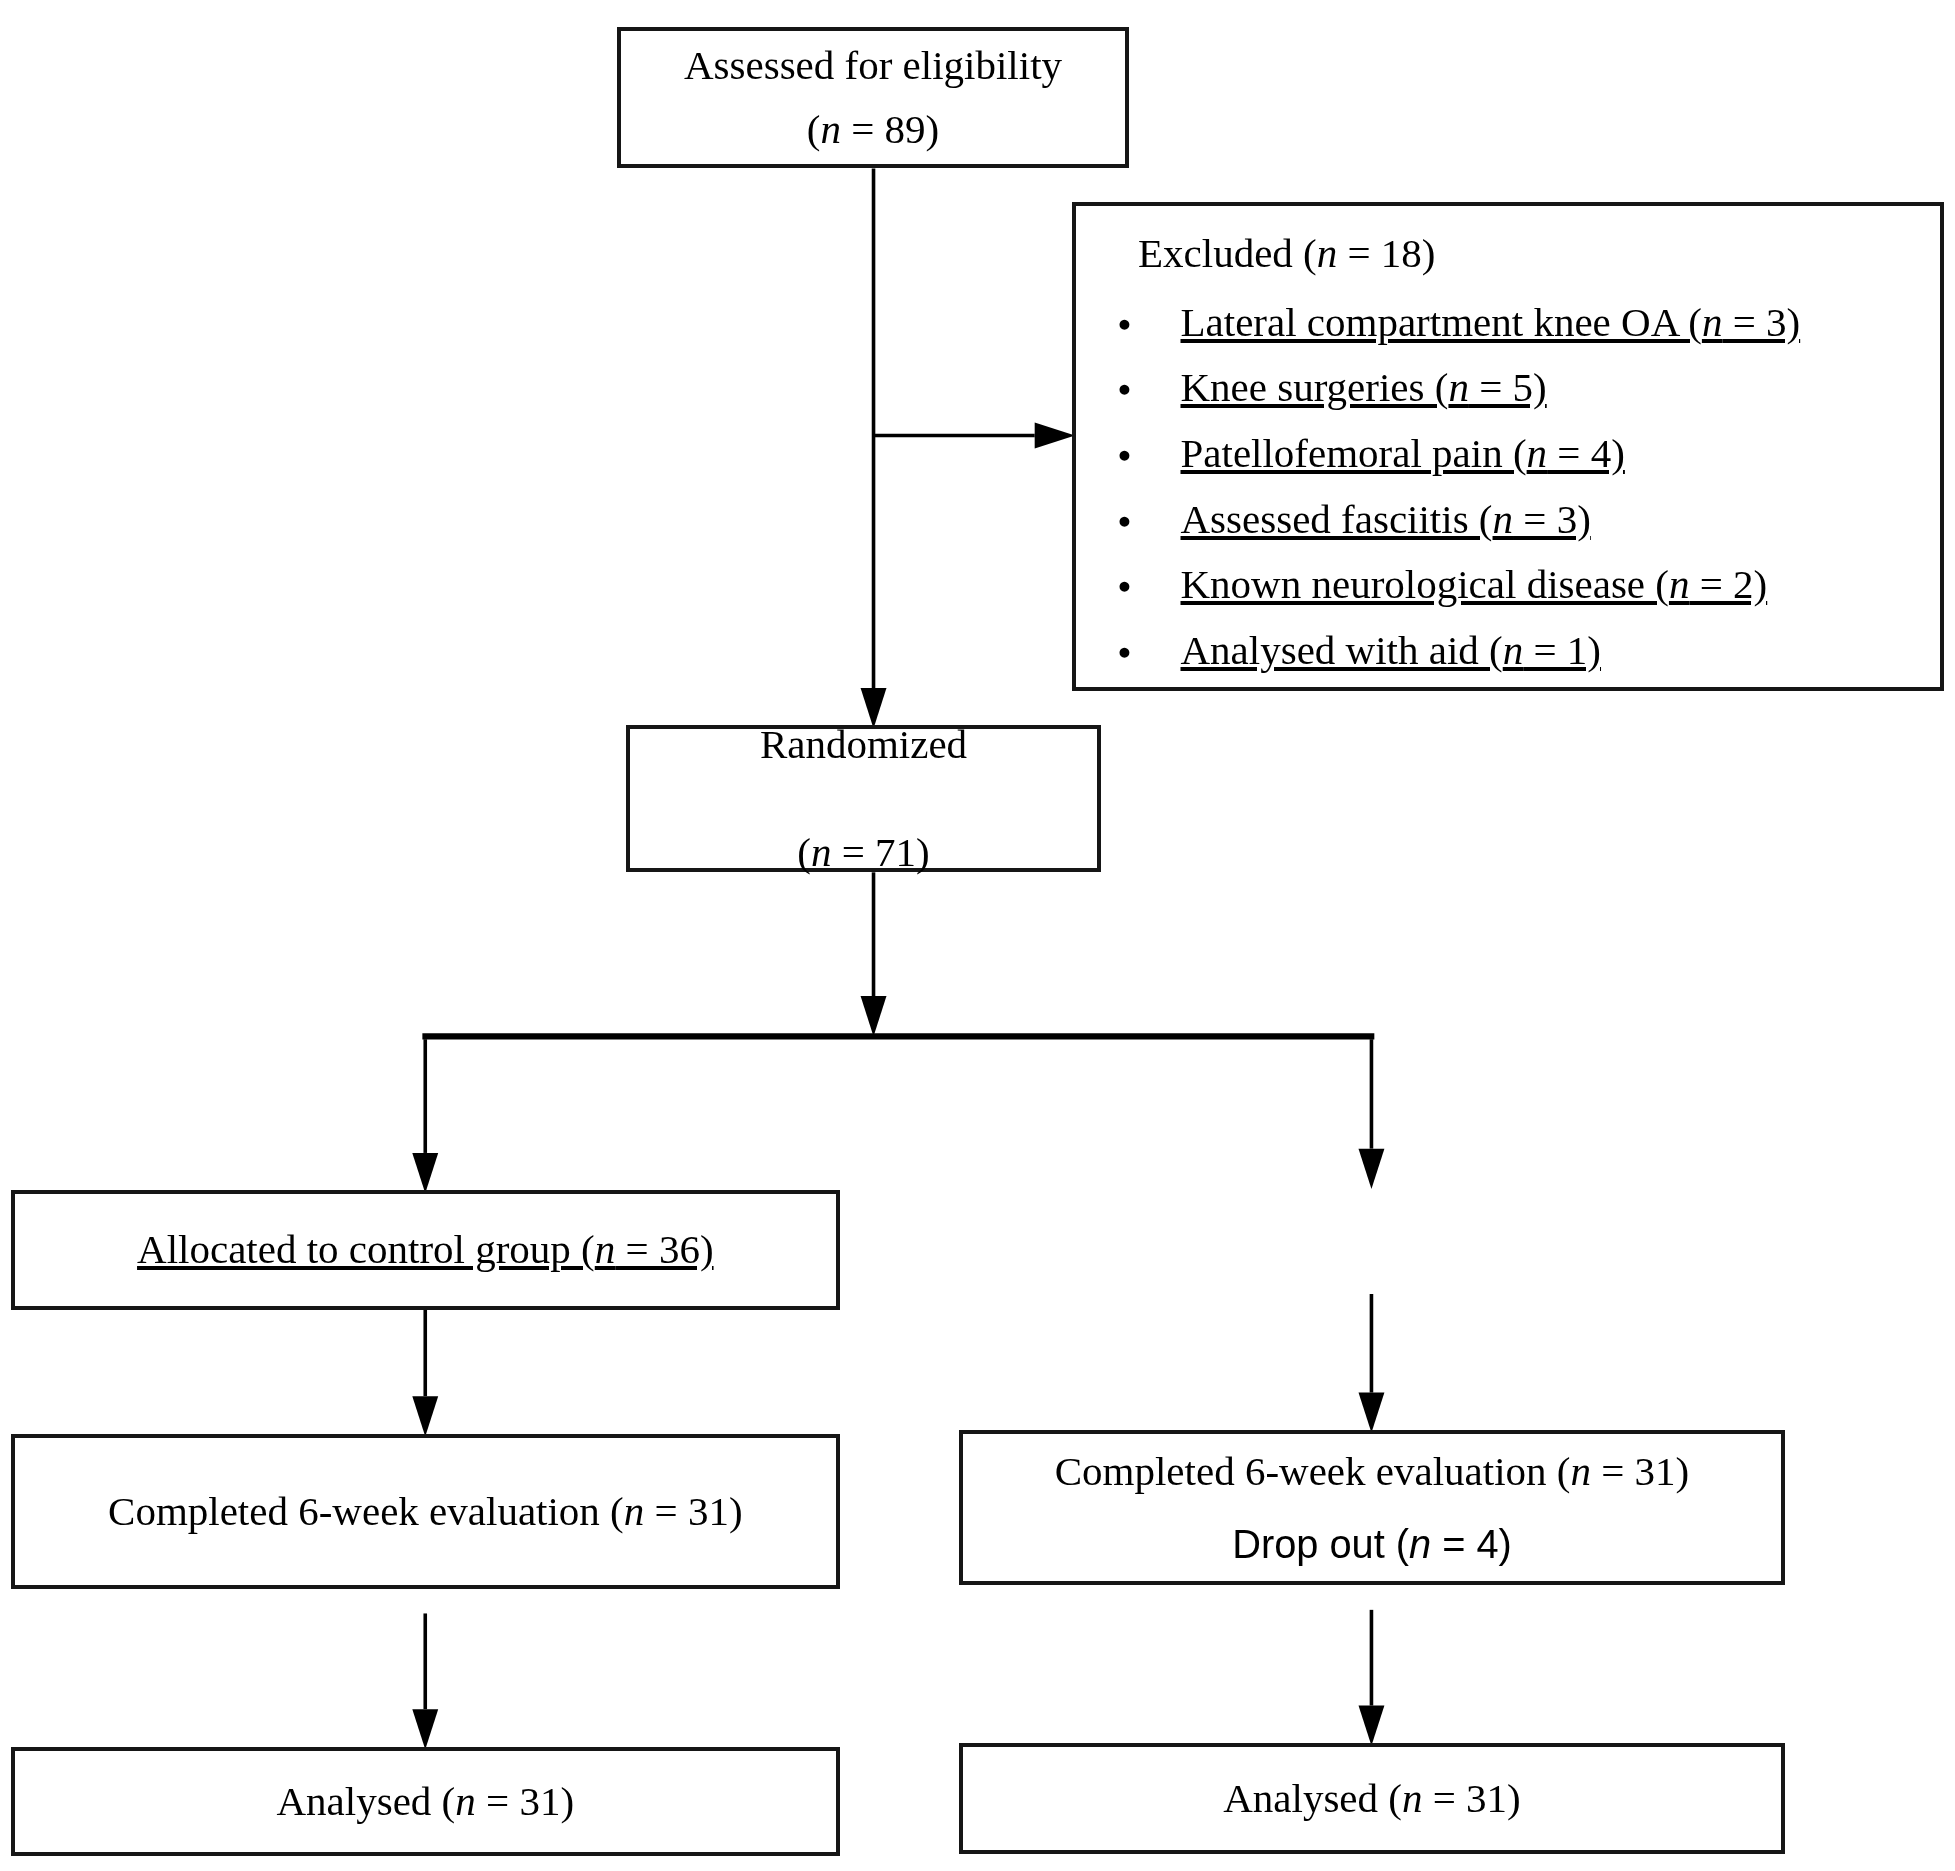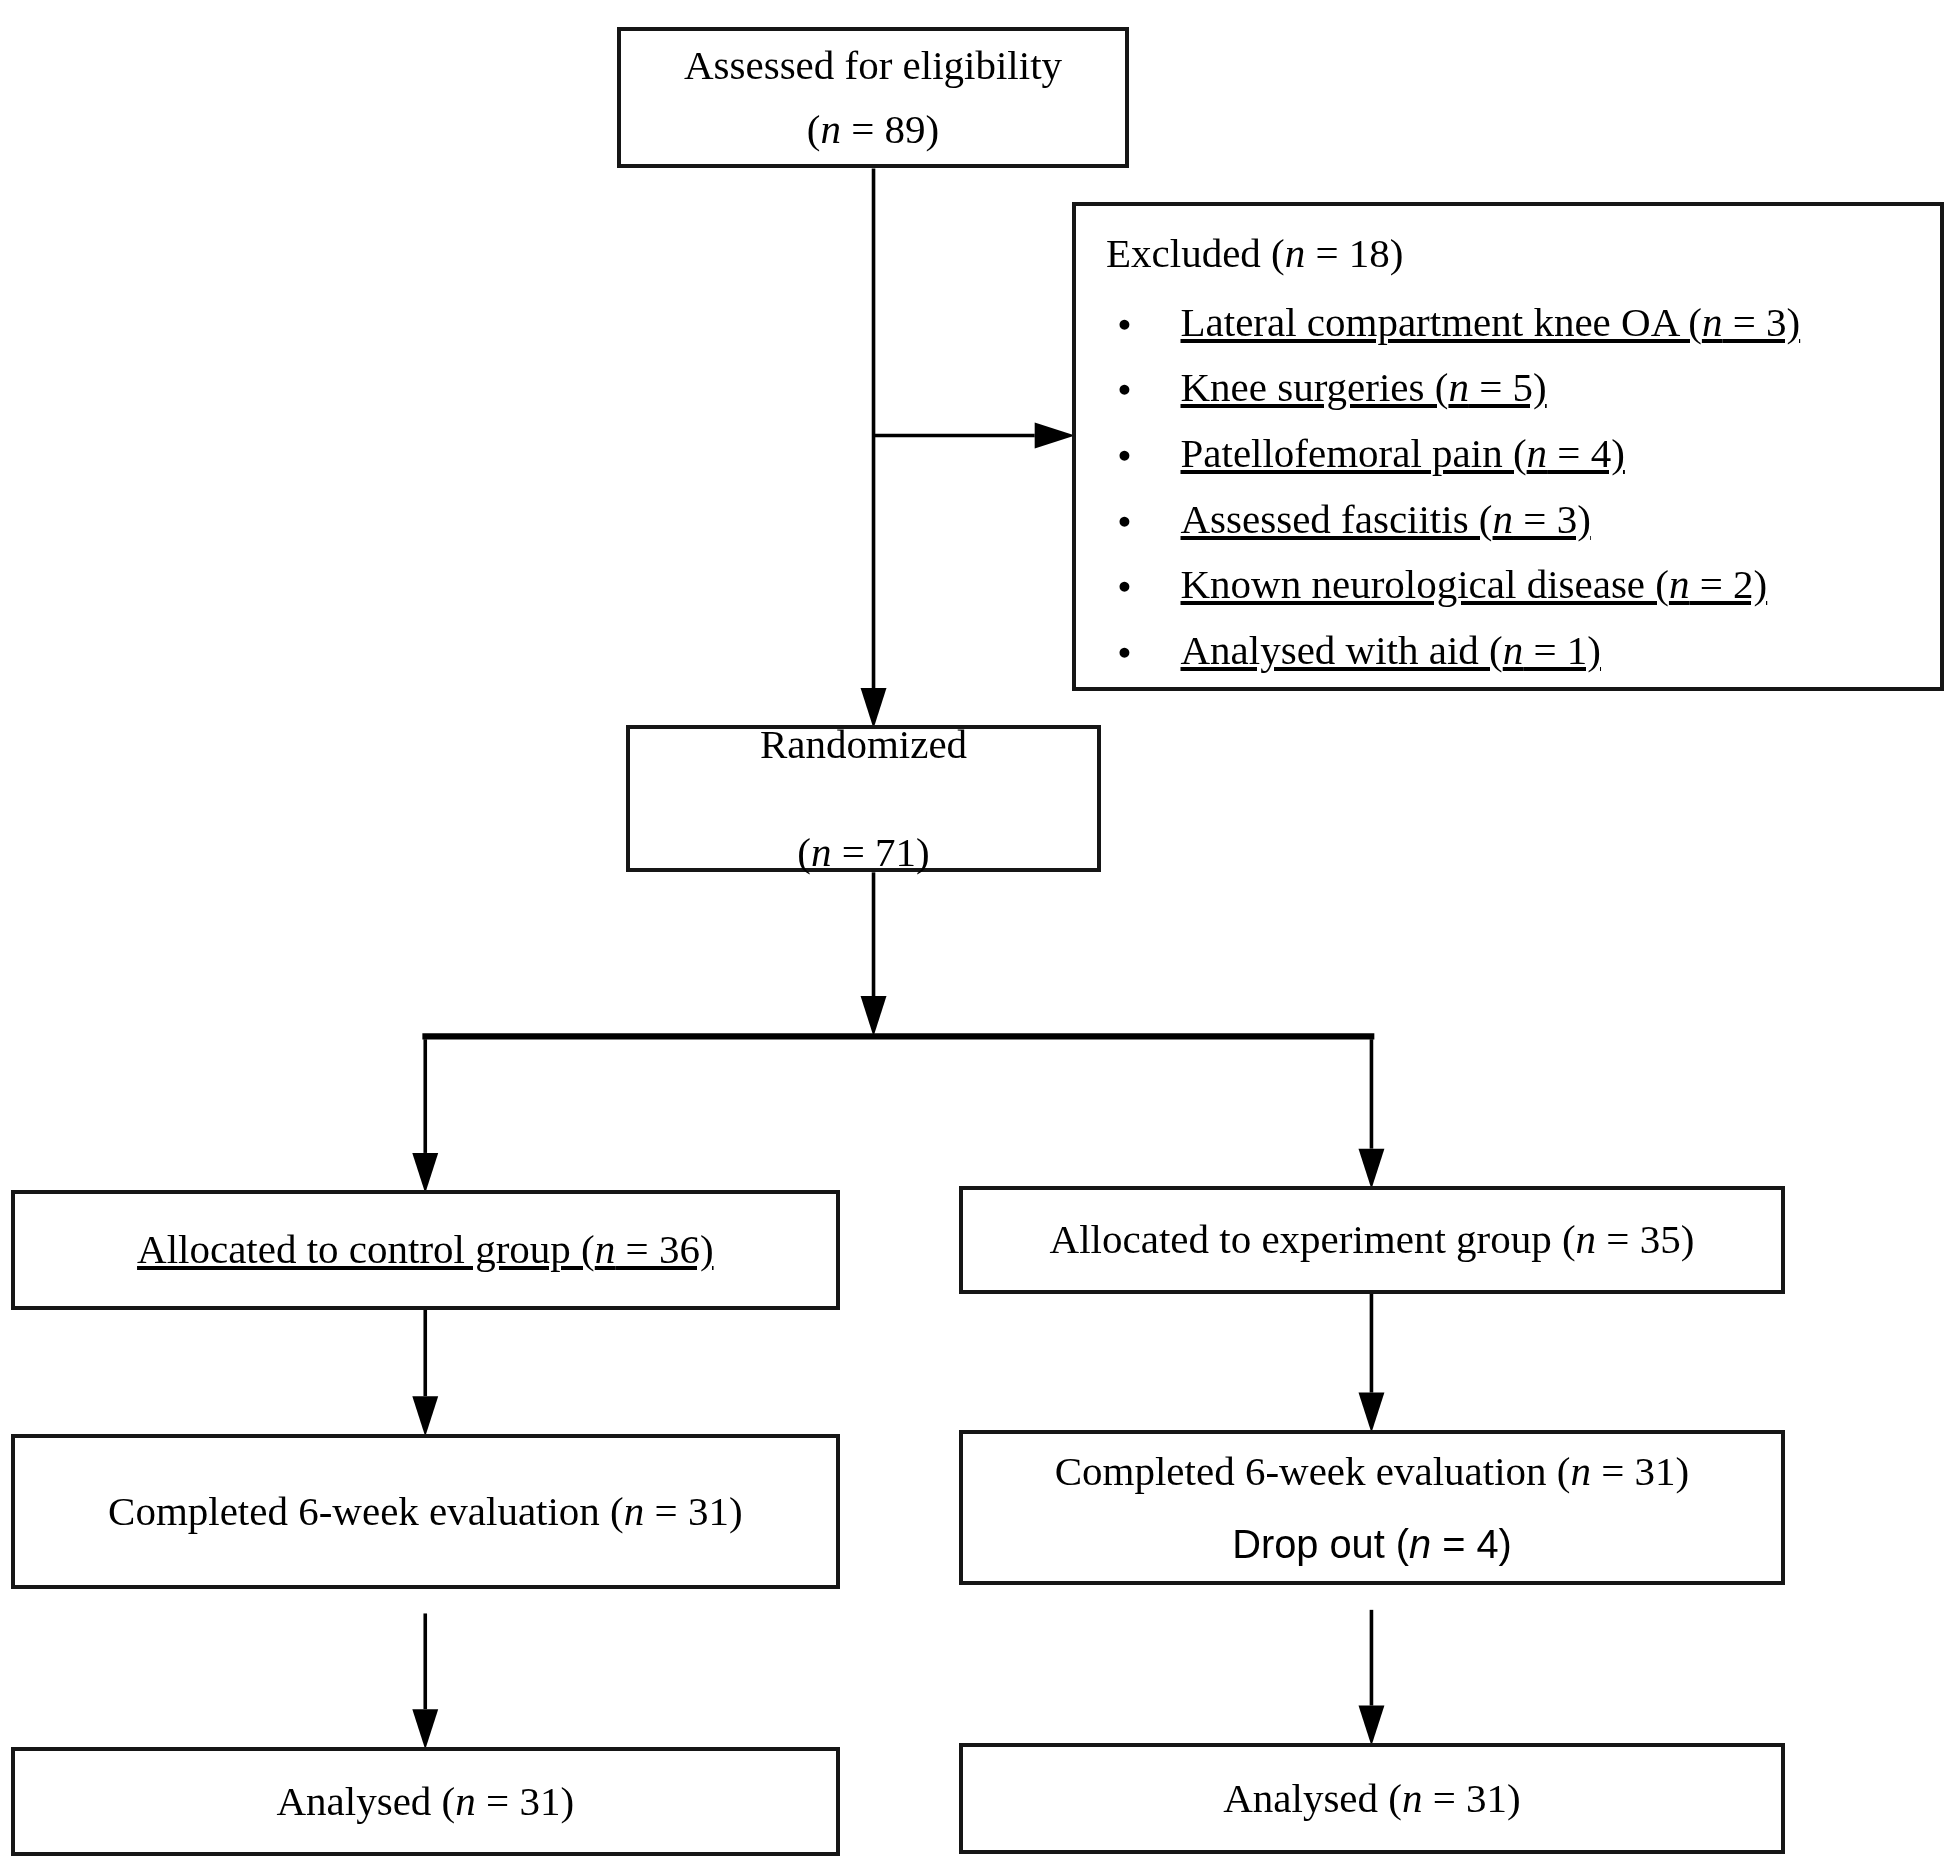--- a/index.html
+++ b/index.html
@@ -40,21 +40,21 @@
     top: -0.22em;
   }
 
   
   #box-assessed   { left: 617px;  top: 27px;   width: 512px;  height: 141px; }
   #box-excluded   {
     left: 1072px; top: 202px; width: 872px; height: 489px;
     justify-content: flex-start; align-items: stretch; text-align: left;
     padding: 16px 11.5px 7.2px 30px;
   }
-  #box-excluded .exc-title .line { line-height: 1.55; }
+  #box-excluded .exc-title .line { line-height: 1.55; margin-left: 32px; }
   #box-excluded .exc-title { margin-bottom: 4.3px; }
   #box-excluded .exc-items { padding-left: 11.5px; text-decoration: underline; }
   #box-excluded .exc-items .line { line-height: 1.6; }
   #box-randomized { left: 626px;  top: 725px; width: 475px;  height: 147px; gap: 44px; }
   #box-alloc-control { left: 10.8px;   top: 1190px; width: 829px; height: 120px; text-decoration: underline; }
   #box-alloc-exp     { left: 959px; top: 1186px; width: 826px; height: 108px; }
   #box-comp-control  { left: 10.8px;   top: 1434px; width: 829px; height: 155px; line-height: 1.78; }
   #box-comp-exp      { left: 959px; top: 1430px; width: 826px; height: 155px; line-height: 1.78; }
   #box-analysed-control { left: 10.8px;   top: 1747px; width: 829px; height: 109px; }
   #box-analysed-exp     { left: 959px; top: 1743px; width: 826px; height: 111px; }
@@ -117,23 +117,20 @@
 
   <div class="box" id="box-randomized">
       <div class="line"><span>Randomized</span></div>
       <div class="line"><span>(</span><span class="it">n</span><span> = 71)</span></div>
     </div>
 
   <div class="box" id="box-alloc-control">
       <div class="line"><span>Allocated to control group (</span><span class="it">n</span><span> = 36)</span></div>
     </div>
 
-  <div class="box" id="box-alloc-exp">
-      <div class="line"><span>Allocated to experiment group (</span><span class="it">n</span><span> = 35)</span></div>
-    </div>
 
   <div class="box" id="box-comp-control">
       <div class="line"><span>Completed 6-week evaluation (</span><span class="it">n</span><span> = 31)</span></div>
     </div>
 
   <div class="box" id="box-comp-exp">
       <div class="line"><span>Completed 6-week evaluation (</span><span class="it">n</span><span> = 31)</span></div>
       <div class="line"><span class="sans">Drop out (</span><span class="sans it">n</span><span class="sans"> = 4)</span></div>
     </div>
 

